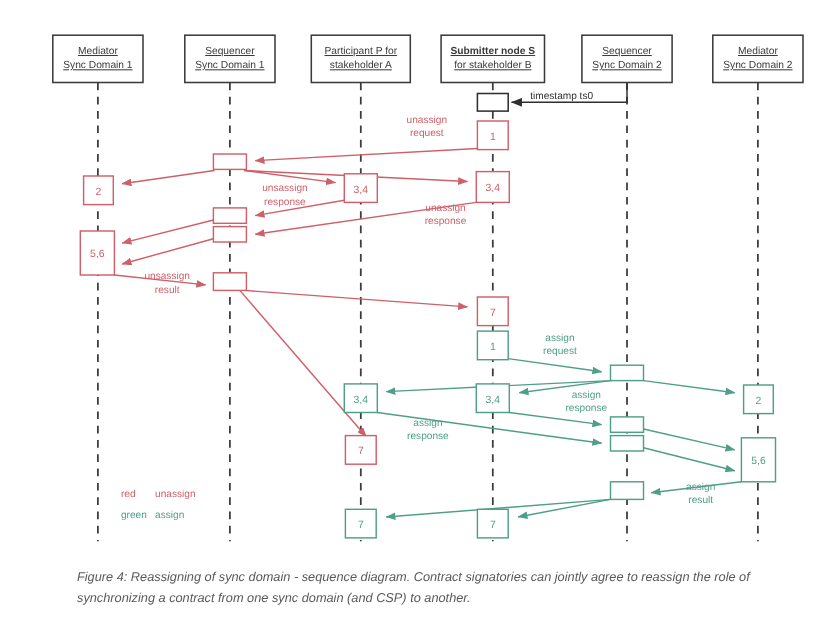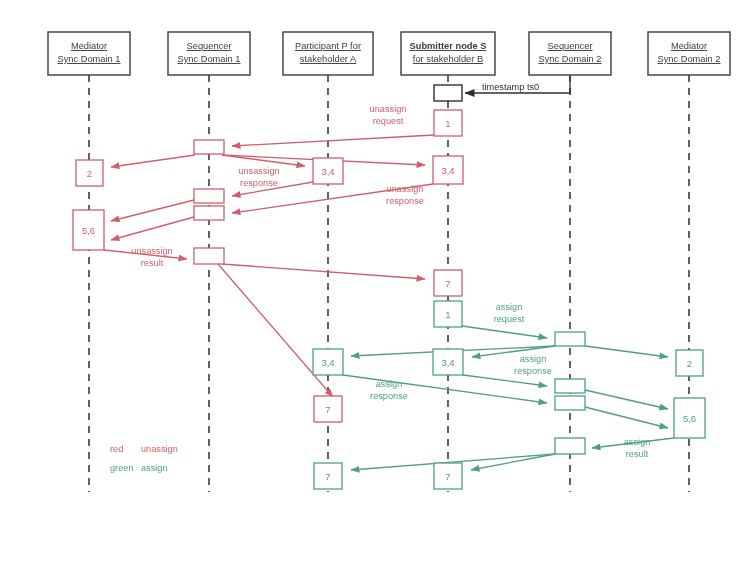--- a/index.html
+++ b/index.html
@@ -282,14 +282,15 @@
 
     <g>
       <text class="legend-red" x="110" y="452">red</text>
       <text class="legend-red" x="141" y="452">unassign</text>
       <text class="legend-green" x="110" y="471">green</text>
       <text class="legend-green" x="141" y="471">assign</text>
     </g>
 
   </svg>
 
+  <div id="caption">Figure 4: Reassigning of sync domain - sequence diagram. Contract signatories can jointly agree to reassign the role of synchronizing a contract from one sync domain (and CSP) to another.</div>
 
 </div>
 
 </body></html>

